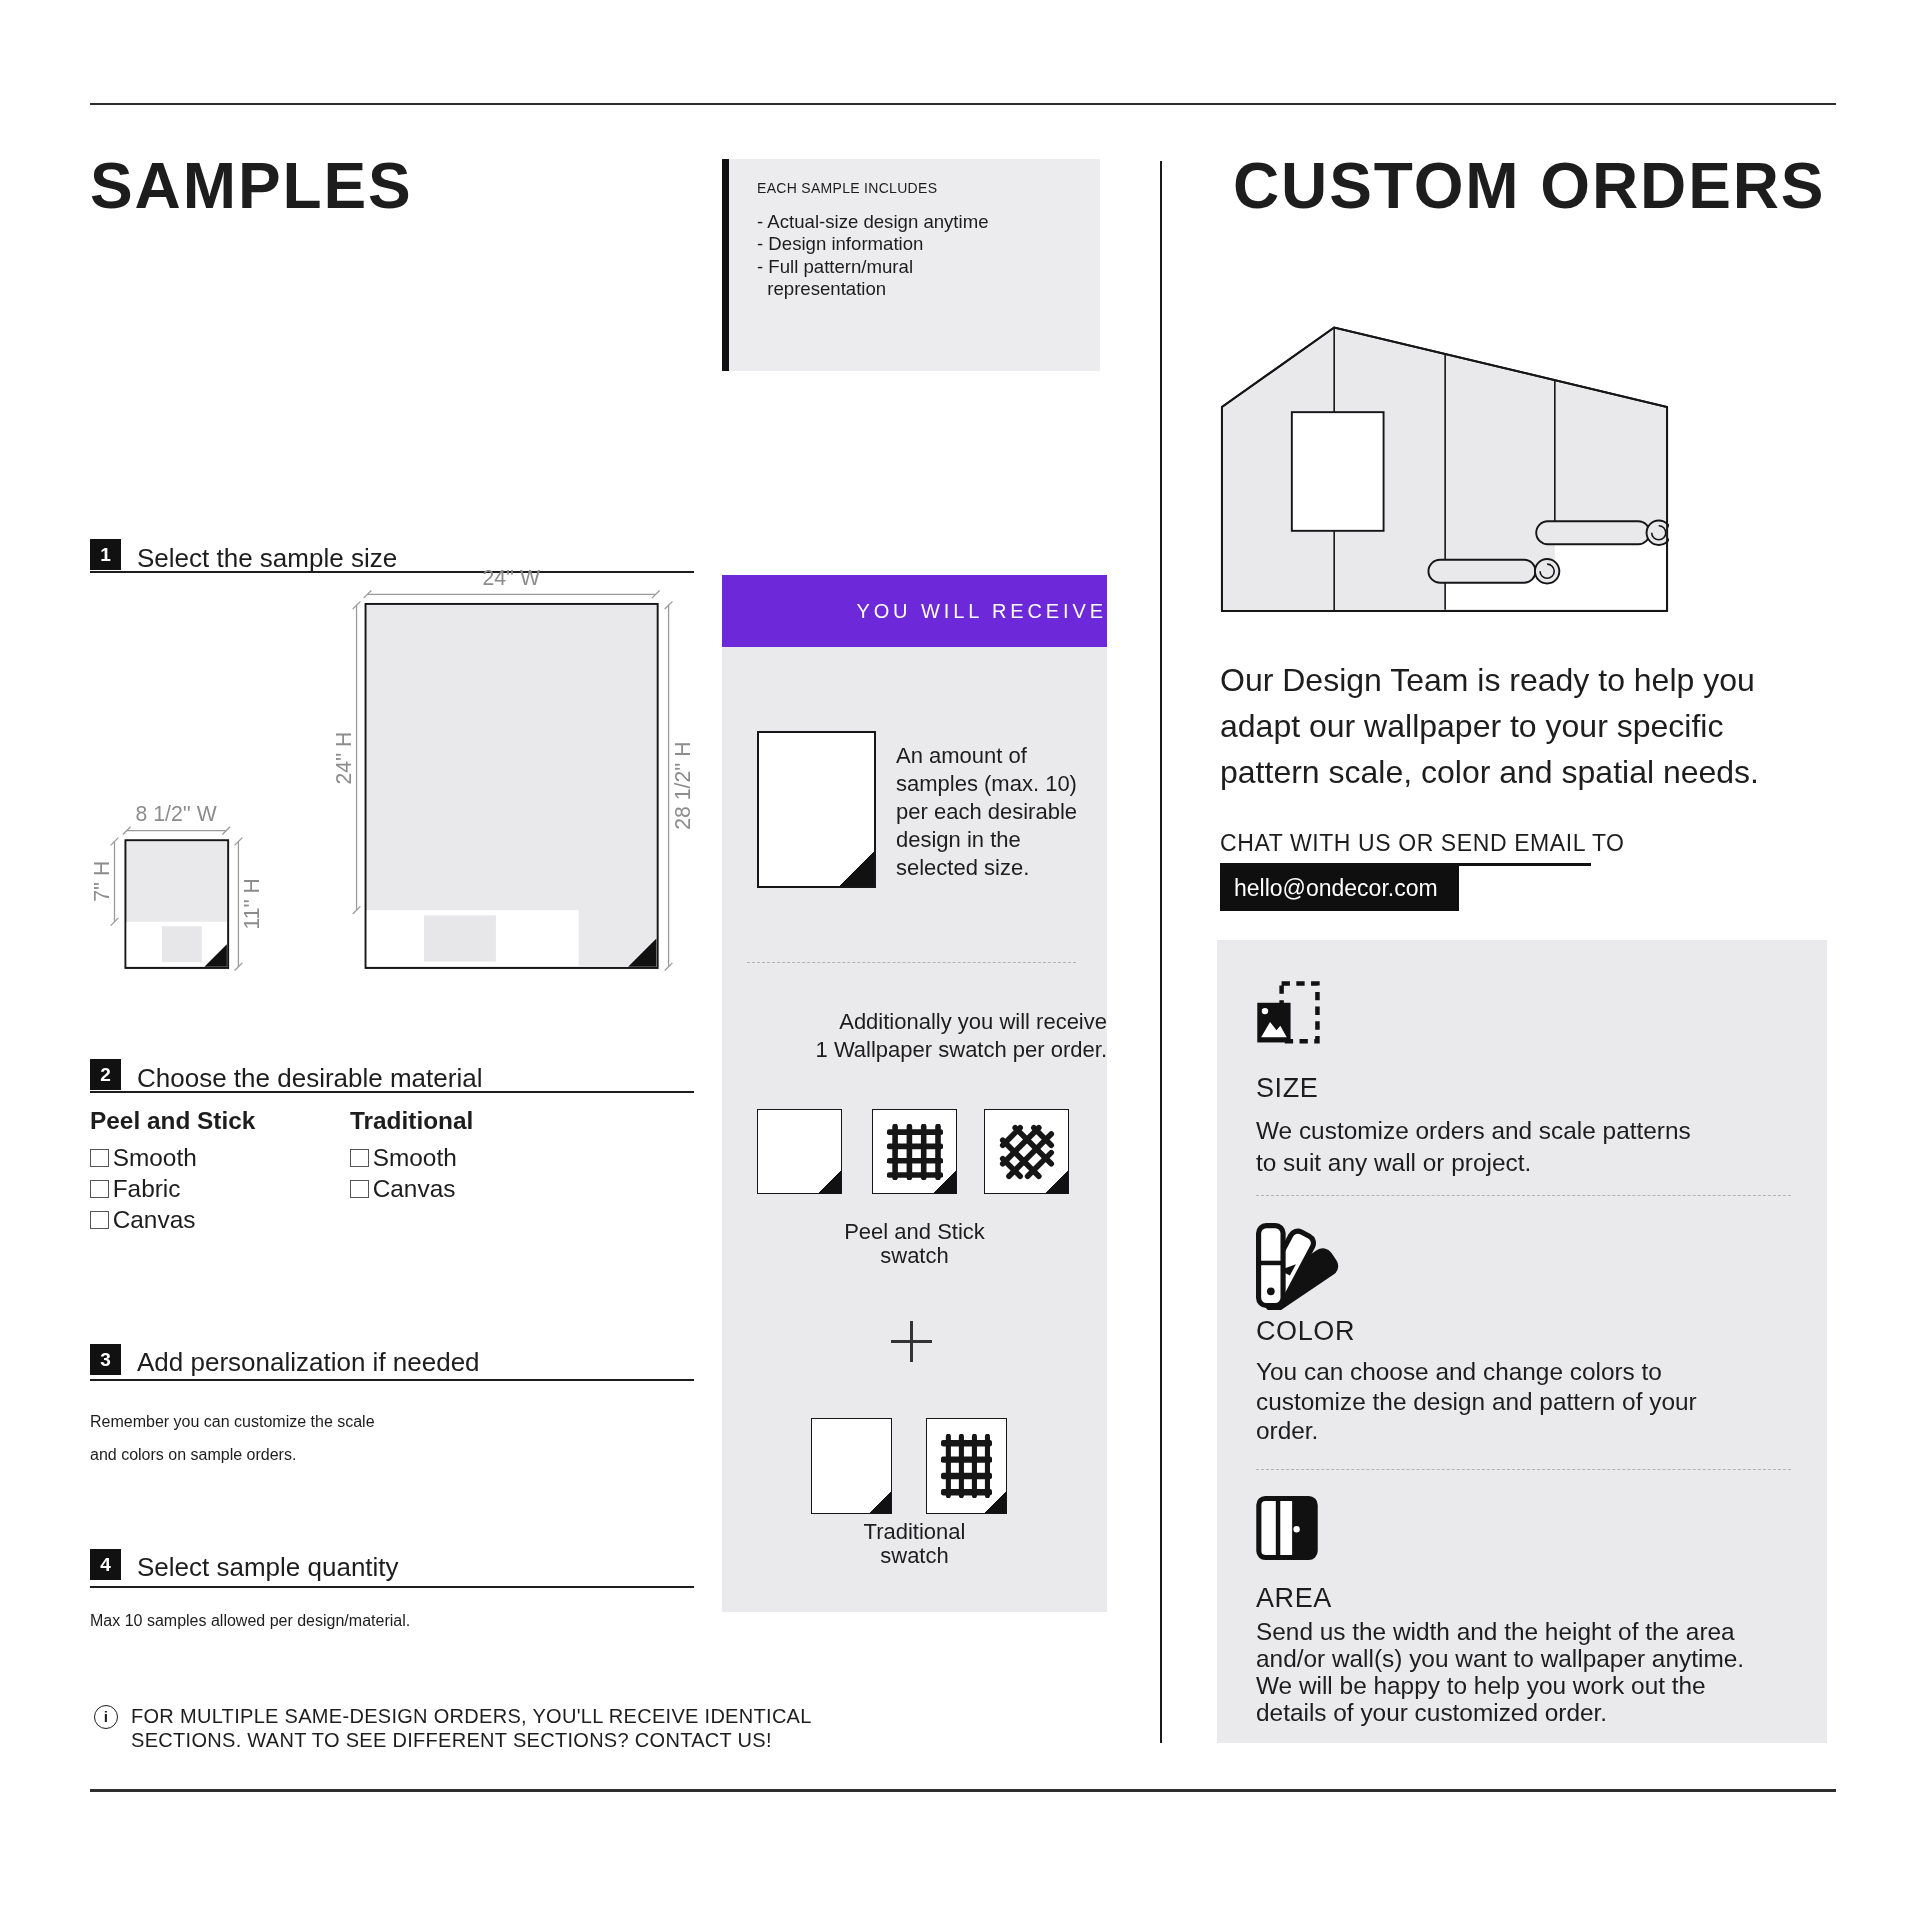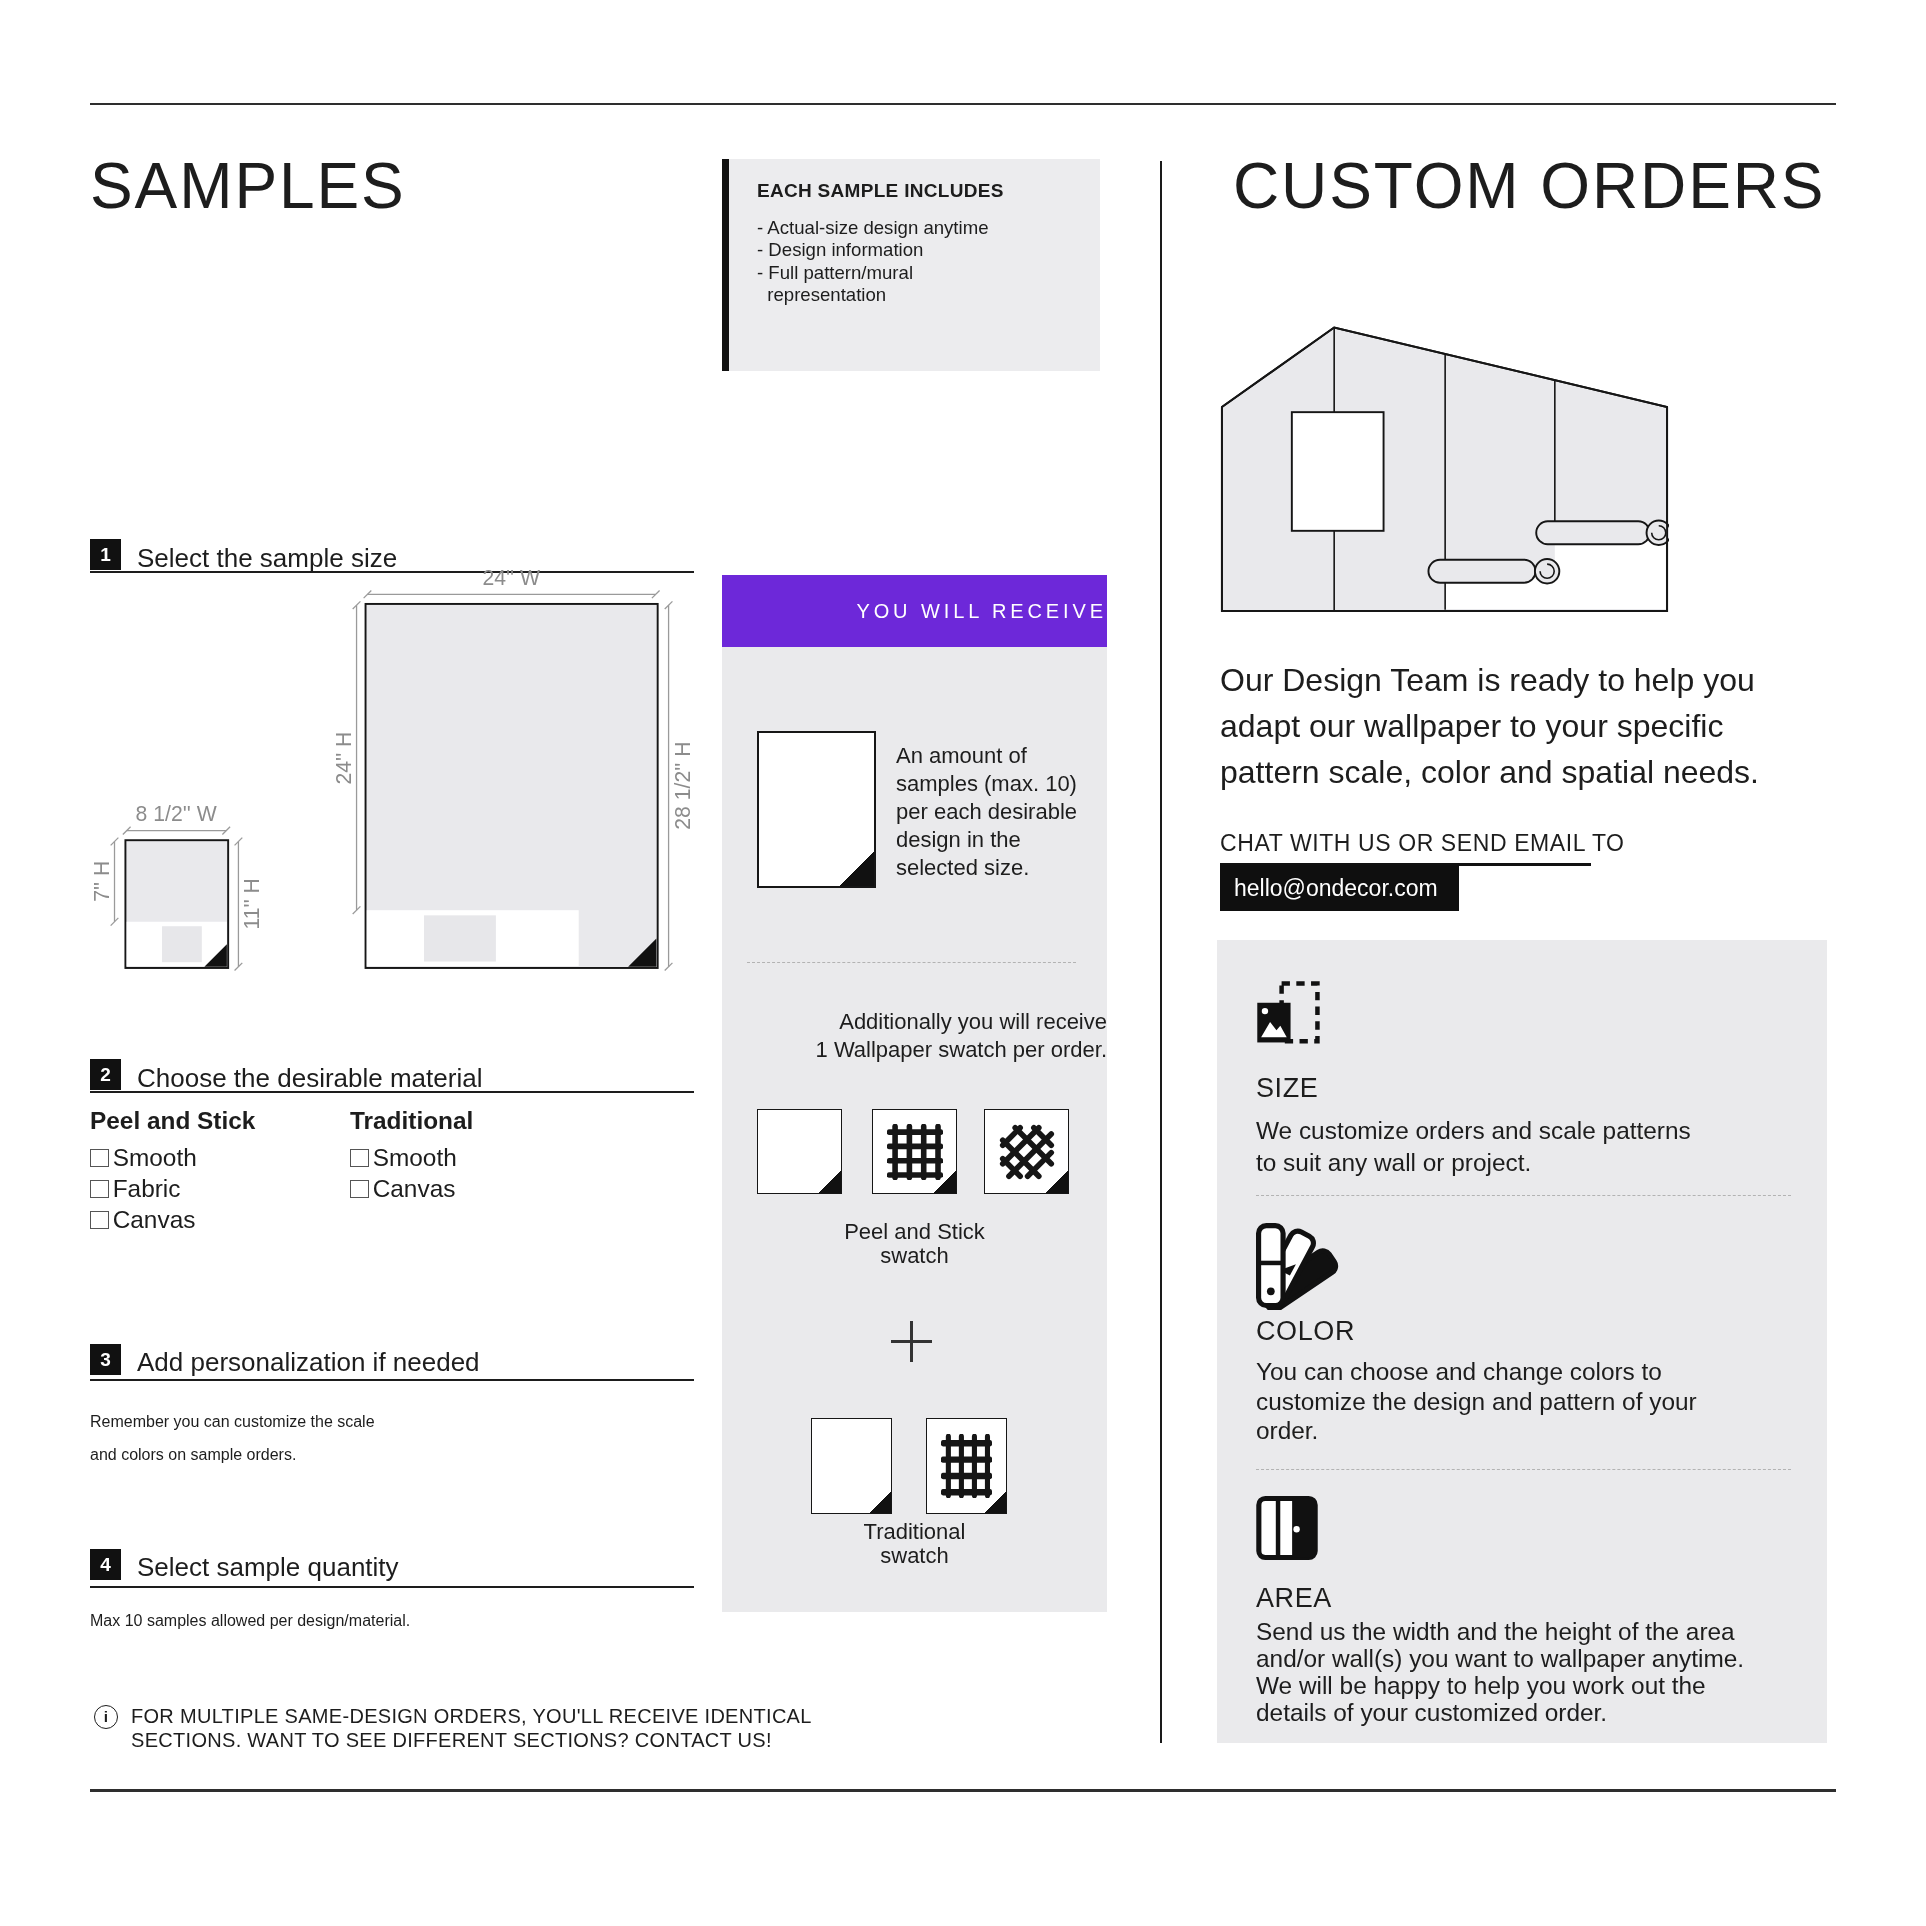--- a/index.html
+++ b/index.html
@@ -1,23 +1,23 @@
 <!DOCTYPE html>
 <html style="font-size:10.3px"><head>
 <meta charset="utf-8">
 <style>
   html,body{margin:0;padding:0;background:#fff}
   #canvas{position:relative;width:1926px;height:1926px;background:#ffffff;overflow:hidden;
           font-family:"Liberation Sans",sans-serif;color:#1d1d1d}
   .abs{position:absolute}
   .hr{position:absolute;background:#2e2e2e;height:1.9px}
-  .big-title{font-size:64px;letter-spacing:1.9px;font-weight:400;line-height:1;white-space:nowrap}
+  .big-title{font-size:64px;letter-spacing:1.9px;font-weight:700;line-height:1;white-space:nowrap}
   .intro{font-size:27px;letter-spacing:0.6px;line-height:37px;white-space:nowrap}
   .box{background:#ececee;border-left:7.7px solid #111}
-  .box-title{font-size:19px;font-weight:700;letter-spacing:0.3px}
+  .box-title{font-size:14px;font-weight:400;letter-spacing:0.3px}
   .box-item{font-size:18.6px;line-height:22.5px;white-space:nowrap}
   .box-item.indent{padding-left:10.3px}
   .badge{position:absolute;width:31px;height:31px;background:#111;color:#fff;display:flex;
          align-items:center;justify-content:center;font-size:19px;font-weight:700}
   .step-title{position:absolute;font-size:26px;white-space:nowrap}
   .step-rule{position:absolute;background:#1d1d1d;height:1.9px;width:604px}
   .body-text{font-size:16px;line-height:33px;white-space:nowrap}
   .mat-title{position:absolute;font-size:24.4px;font-weight:700;white-space:nowrap}
   .mat-row{position:absolute;display:flex;align-items:center;gap:4px;white-space:nowrap}
   .mat-row .cbx{width:16.7px;height:16.7px;border:1.9px solid #555;background:#fff;flex:0 0 auto}

